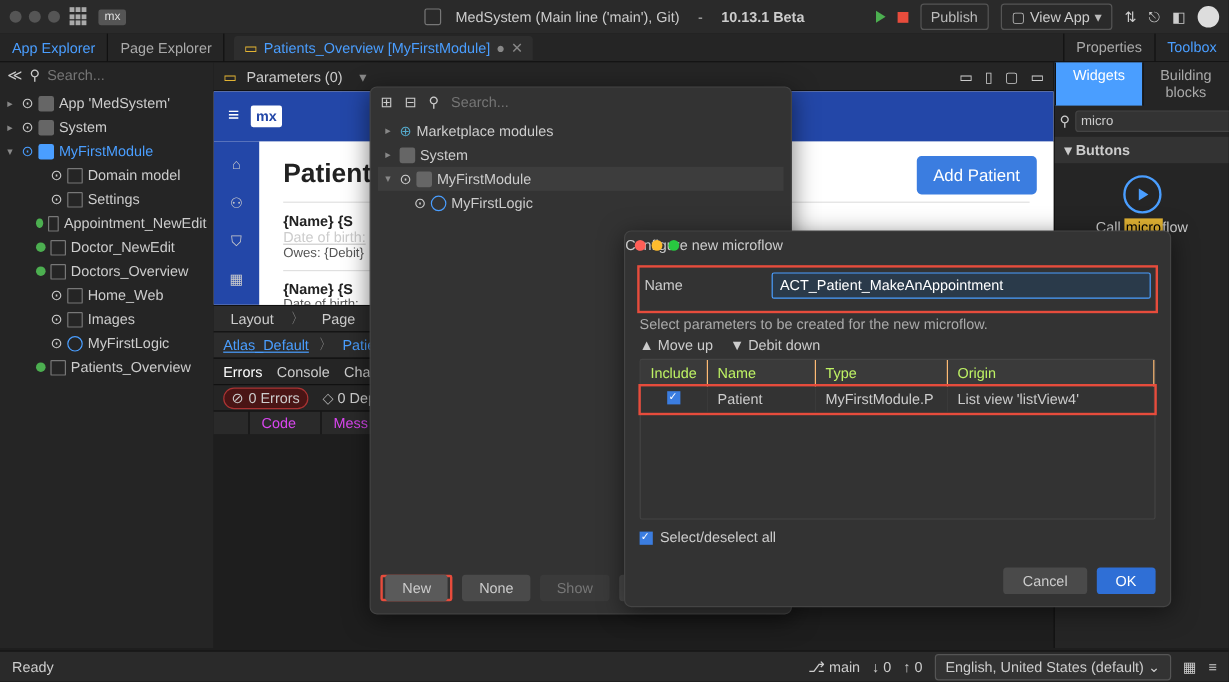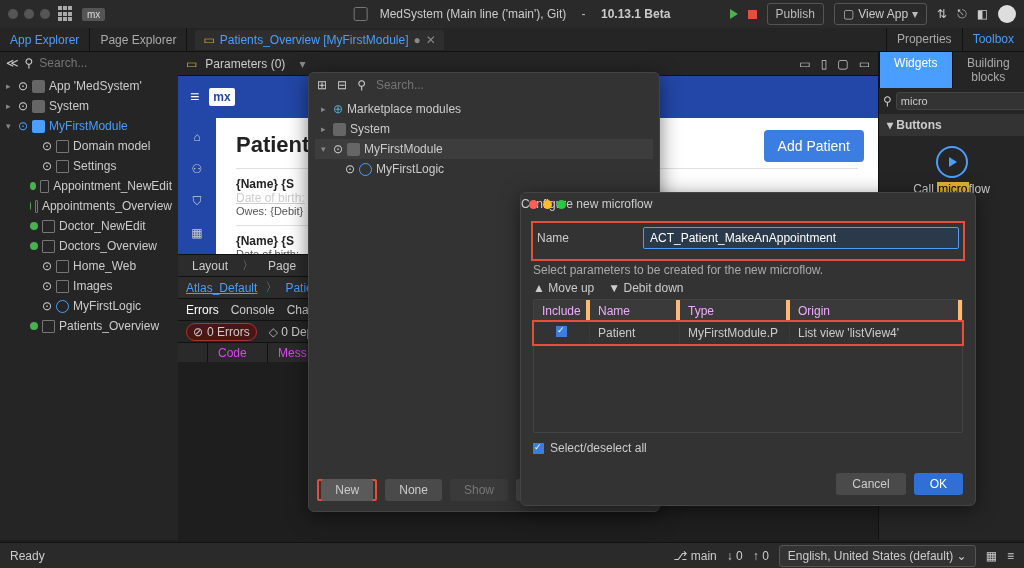--- a/index.html
+++ b/index.html
@@ -96,21 +96,21 @@
 .m2-traffic{position:absolute;left:8px;display:flex;gap:5px}
 .m2-dot-r{background:#ff5f57}.m2-dot-y{background:#febc2e}.m2-dot-g{background:#28c840}
 .m2-body{padding:8px 12px}
 .m2-row{display:flex;align-items:center;gap:10px;margin-bottom:6px}
 .m2-row label{width:96px;color:#ccc}
 .m2-input{flex:1;background:#2a3a4a;border:1px solid #4a9eff;padding:3px 6px;color:#fff;outline:none;border-radius:2px}
 .m2-hint{color:#aaa;margin:4px 0}
 .m2-move{display:flex;gap:14px;color:#777;margin:4px 0}
 .m2-table{border:1px solid #444;border-radius:2px;margin-top:2px}
 .m2-thead{display:flex;background:#3a3a3a}
-.m2-thead div{padding:4px 8px;color:#f0abfc;border-right:4px solid #fdba74}
+.m2-thead div{padding:4px 8px;color:#bef264;border-right:1px solid #fdba74}
 .c1{width:56px}.c2{width:90px}.c3{width:110px}.c4{flex:1}
 .m2-tr{display:flex;align-items:center;height:22px}
 .m2-tr div{padding:3px 8px;border-right:1px solid #3a3a3a}
 .chk{width:11px;height:11px;background:#3b7de0;display:inline-block;position:relative}
 .chk::after{content:"✓";color:#fff;font-size:9px;position:absolute;top:-1px;left:1px}
 .m2-sel{display:flex;align-items:center;gap:6px;margin-top:8px}
 .m2-foot{display:flex;justify-content:flex-end;gap:8px;padding:10px 12px}
 .m2-btn{padding:4px 16px;border-radius:3px;background:#4a4a4a}
 .m2-btn.ok{background:#2f6fd6;color:#fff}
 .red-outline{outline:2px solid #e74c3c;outline-offset:0}
@@ -209,25 +209,20 @@
           <span class="lbl">Settings</span>
         </div>
       <div class="tree-item indent2">
           <span class="ticon green"></span>
           <span class="ticon doc"></span>
           <span class="lbl">Appointment_NewEdit</span>
         </div>
       <div class="tree-item indent2">
           <span class="ticon green"></span>
           <span class="ticon doc"></span>
-          <span class="lbl">Appointments_Overview</span>
-        </div>
-      <div class="tree-item indent2">
-          <span class="ticon green"></span>
-          <span class="ticon doc"></span>
           <span class="lbl">Doctor_NewEdit</span>
         </div>
       <div class="tree-item indent2">
           <span class="ticon green"></span>
           <span class="ticon doc"></span>
           <span class="lbl">Doctors_Overview</span>
         </div>
       <div class="tree-item indent2">
           <span class="chev"></span>
           <span>⊙</span>

